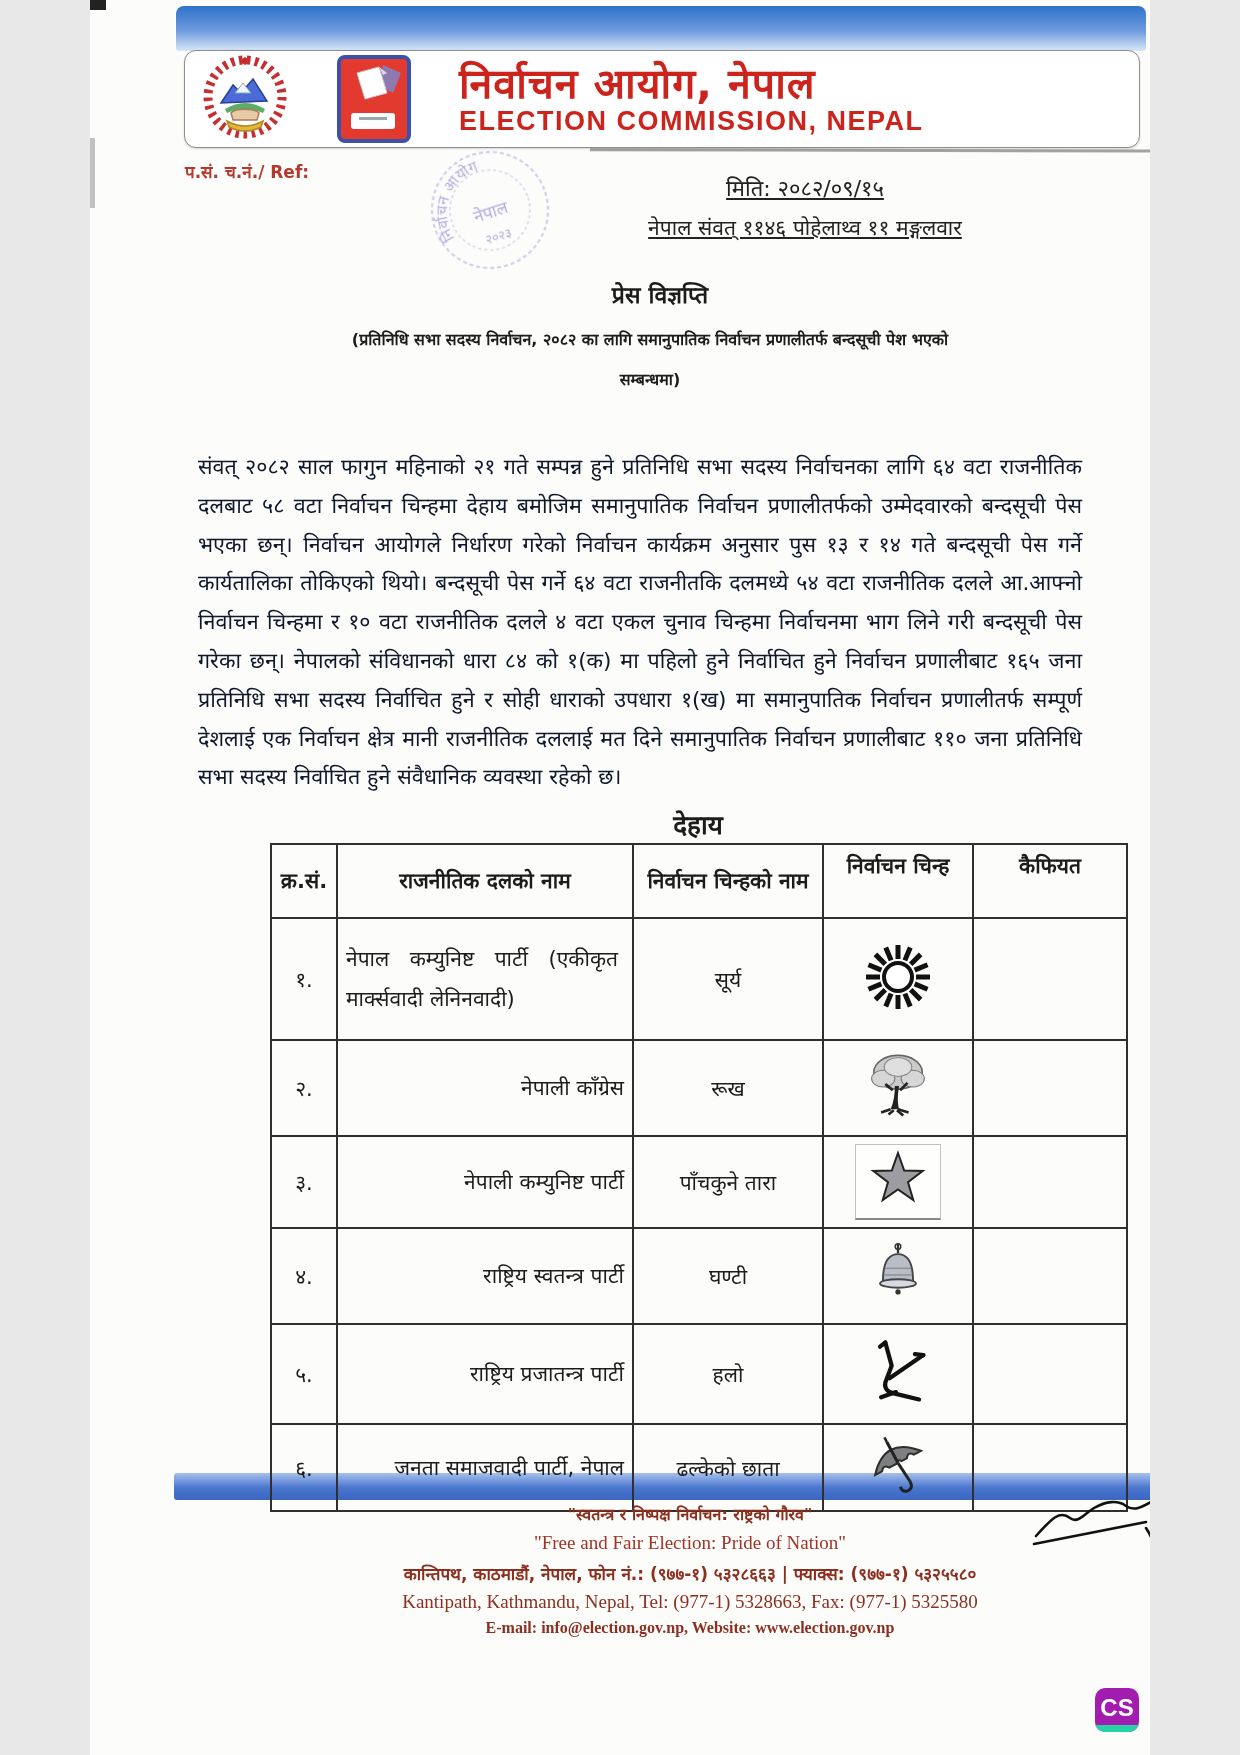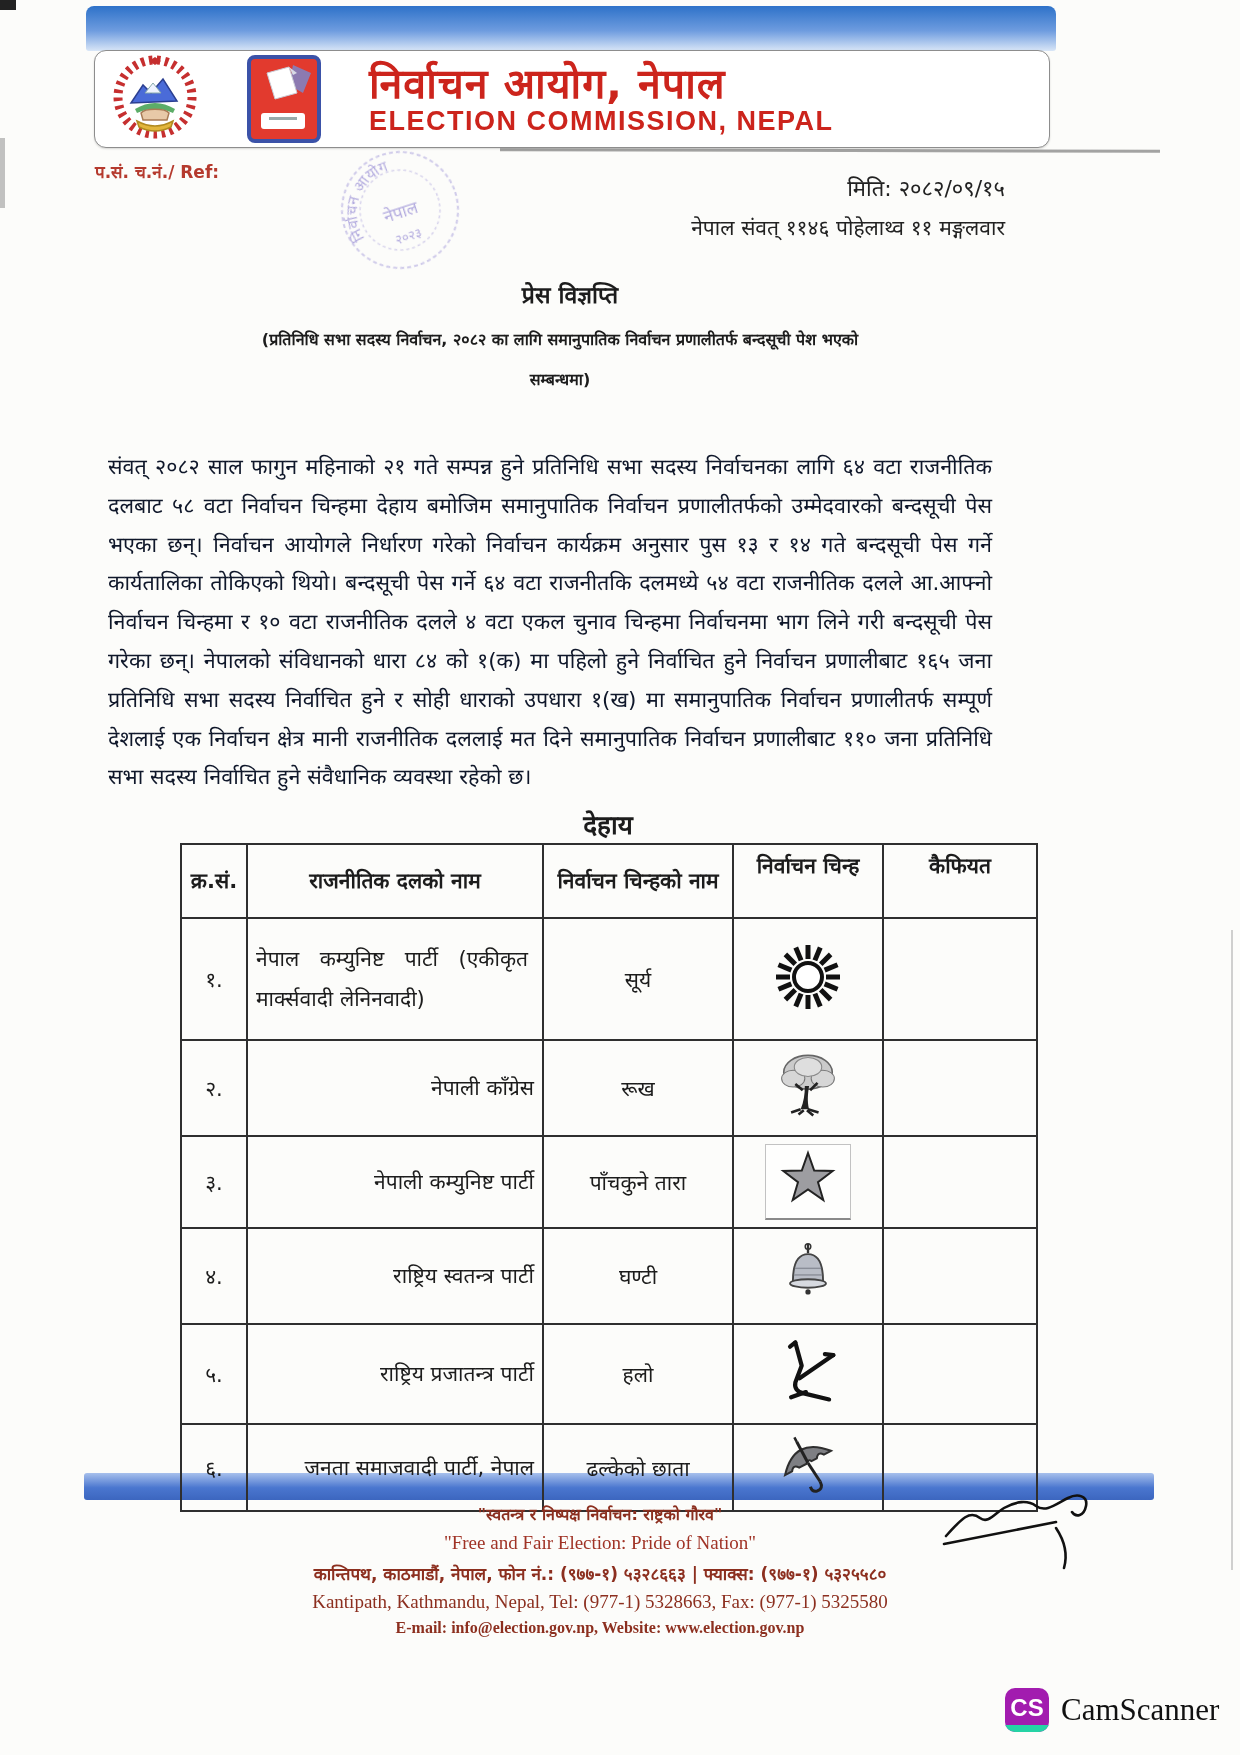--- a/index.html
+++ b/index.html
@@ -1,37 +1,37 @@
 <!DOCTYPE html>
 <html><head>
 <meta charset="utf-8">
 <style>
   html,body{margin:0;padding:0;background:#e8e8e8;}
-  .page{position:relative;width:1240px;height:1755px;background:#fcfcfa;
+  .page{position:relative;width:1060px;height:1755px;background:#fcfcfa;
         font-family:"DejaVu Sans",sans-serif;overflow:hidden;margin:0 auto;color:#1c1c1c;}
   
   .corner-mark{position:absolute;left:0;top:0;width:16px;height:10px;background:#222;}
   .edge-smudge{position:absolute;left:0;top:138px;width:5px;height:70px;background:#9a9a9a;opacity:.6;}
   .right-edge{position:absolute;left:1231px;top:930px;width:2px;height:640px;background:#aaa;opacity:.55;}
   .scanline{position:absolute;left:500px;top:149px;width:660px;height:3px;background:#4a4a4a;opacity:.5;transform:rotate(.15deg);}
   
   .band-blue{position:absolute;left:86px;top:6px;width:970px;height:45px;border-radius:8px 8px 3px 3px;
              background:linear-gradient(180deg,#2e72c9 0%,#6e9cdf 55%,#d9e6f7 100%);}
   .band-white{position:absolute;left:94px;top:50px;width:954px;height:96px;background:#fff;
               border:1.5px solid #8d8d8d;border-radius:12px;display:flex;align-items:center;
               box-shadow:0 1px 2px rgba(0,0,0,.15);}
   .emblem{margin-left:16px;flex:0 0 auto;}
   .ballot{margin-left:48px;flex:0 0 auto;}
   .titles{margin-left:48px;line-height:1.04;}
   .title-np{font-size:41px;font-weight:bold;color:#cc241c;letter-spacing:1px;}
   .title-en{font-size:27px;font-weight:bold;color:#cc241c;letter-spacing:1.5px;margin-top:2px;
             font-family:"Liberation Sans",sans-serif;}
   .ref{position:absolute;left:95px;top:160px;font-size:17px;font-weight:bold;color:#b53a2e;}
   .stamp{position:absolute;left:330px;top:140px;opacity:.65;filter:blur(.6px);transform:rotate(-18deg);}
-  .dates{position:absolute;left:463px;top:172px;width:542px;text-align:right;color:#222;}
+  .dates{position:absolute;left:444px;top:172px;width:542px;text-align:center;color:#222;text-decoration:underline;}
   .date1{font-size:22px;}
   .date2{font-size:21px;margin-top:11px;}
   
   .pr-heading{position:absolute;left:0;top:278px;width:1140px;text-align:center;font-size:23px;font-weight:bold;}
   .pr-subject{position:absolute;left:120px;top:320px;width:880px;text-align:center;font-size:16px;
               font-weight:bold;line-height:40px;}
   .body-par{position:absolute;left:108px;top:448px;width:884px;font-size:21.5px;line-height:38.8px;
             text-align:justify;color:#0f172a;}
   .dehaya{position:absolute;left:180px;top:806px;width:856px;text-align:center;font-size:26px;font-weight:bold;}
   

